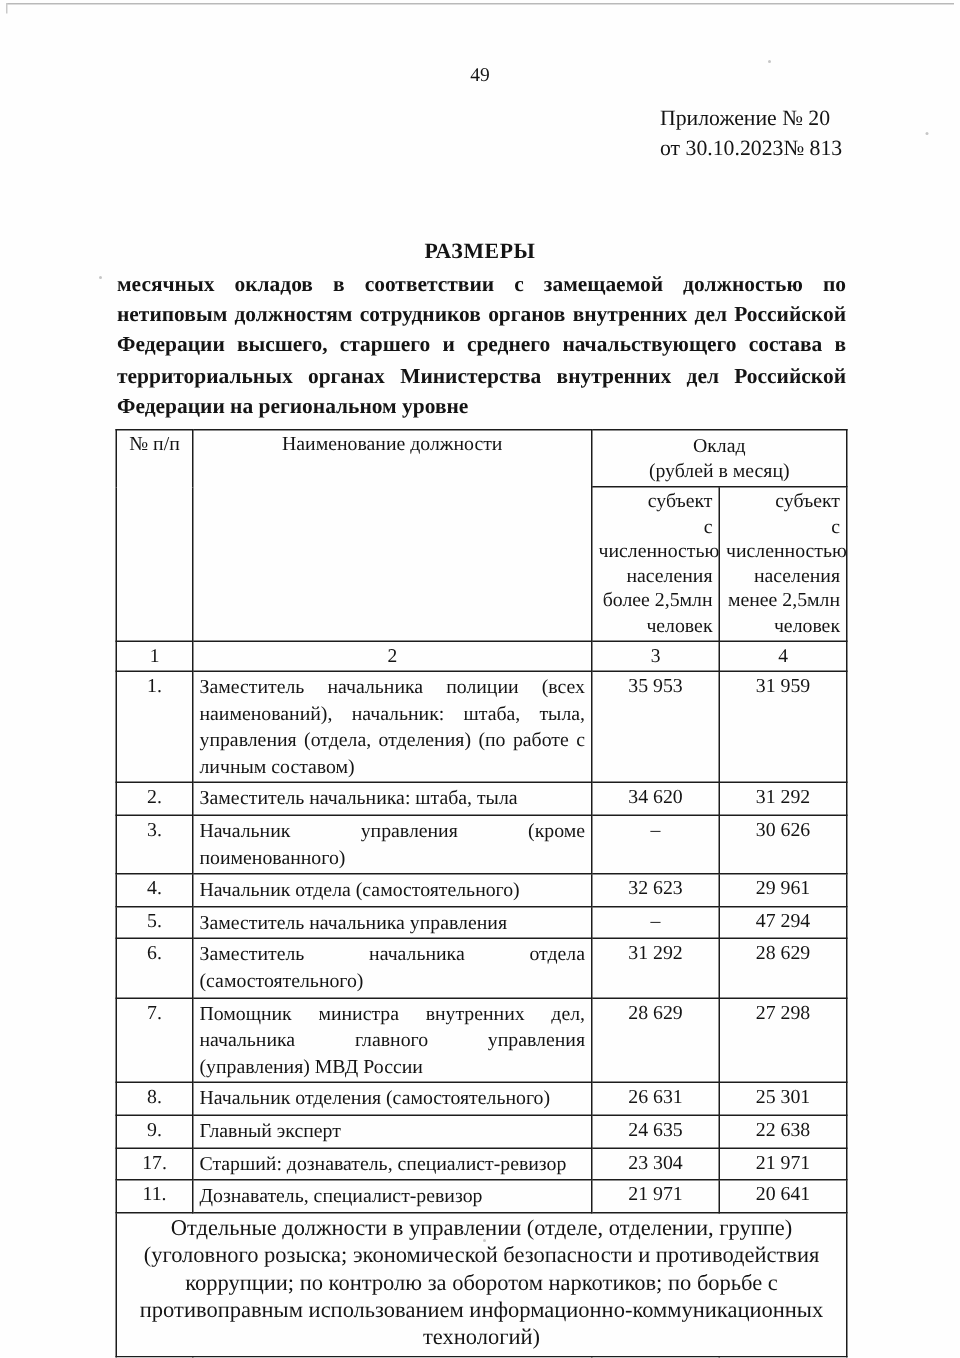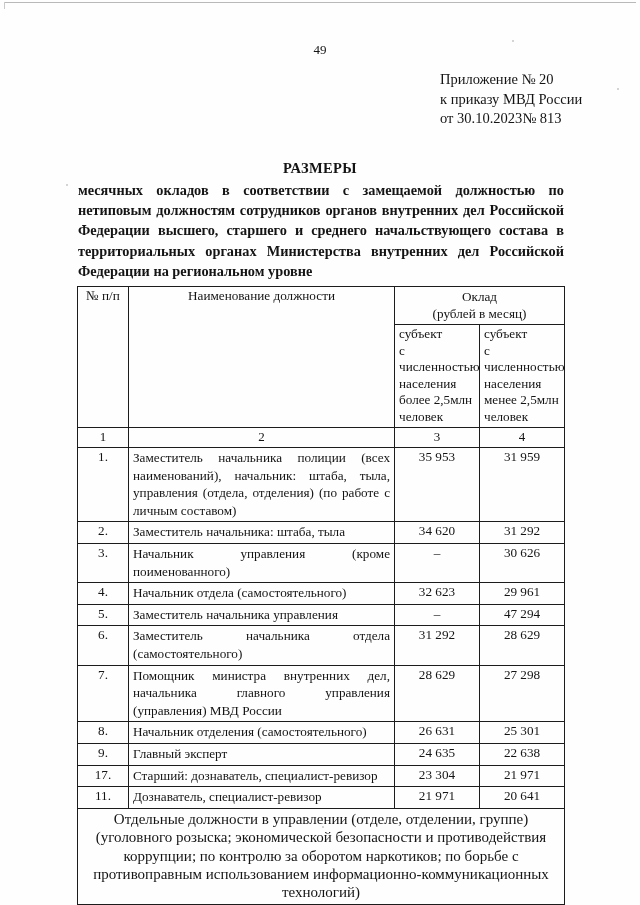--- a/index.html
+++ b/index.html
@@ -115,21 +115,21 @@
     line-height: 17px;
     padding: 2px 2px 3px 2px;
   }
   .th-vert {
     text-align: center;
     vertical-align: middle;
     line-height: 16.5px;
     padding: 6px 2px 6px 2px;
   }
   .th-sub {
-    text-align: left;
+    text-align: right;
     vertical-align: middle;
     line-height: 16.5px;
     padding: 4px 2px 6px 2px;
   }
 
   .colnum-row td {
     text-align: center;
     padding: 0 2px 1px 2px;
     font-size: 13px;
     line-height: 16px;
@@ -171,21 +171,20 @@
   <div class="scan-left-edge"></div>
   <div class="speck" style="top:40px;left:512px;"></div>
   <div class="speck" style="top:88px;left:617px;"></div>
   <div class="speck" style="top:184px;left:66px;"></div>
   <div class="speck" style="top:826px;left:322px;"></div>
 
   <div class="page-number">49</div>
 
   <div class="appendix-block">
     <div>Приложение № 20</div>
-    <div>к приказу МВД России</div>
     <div class="order-line">
       <span>от  30.10.2023</span>
       <span class="order-no">№ 813</span>
     </div>
   </div>
 
   <div class="doc-title">РАЗМЕРЫ</div>
 
   <div class="doc-subtitle">месячных окладов в соответствии с замещаемой должностью по нетиповым должностям сотрудников органов внутренних дел Российской Федерации высшего, старшего и среднего начальствующего состава в территориальных органах Министерства внутренних дел Российской Федерации на региональном уровне</div>
 

